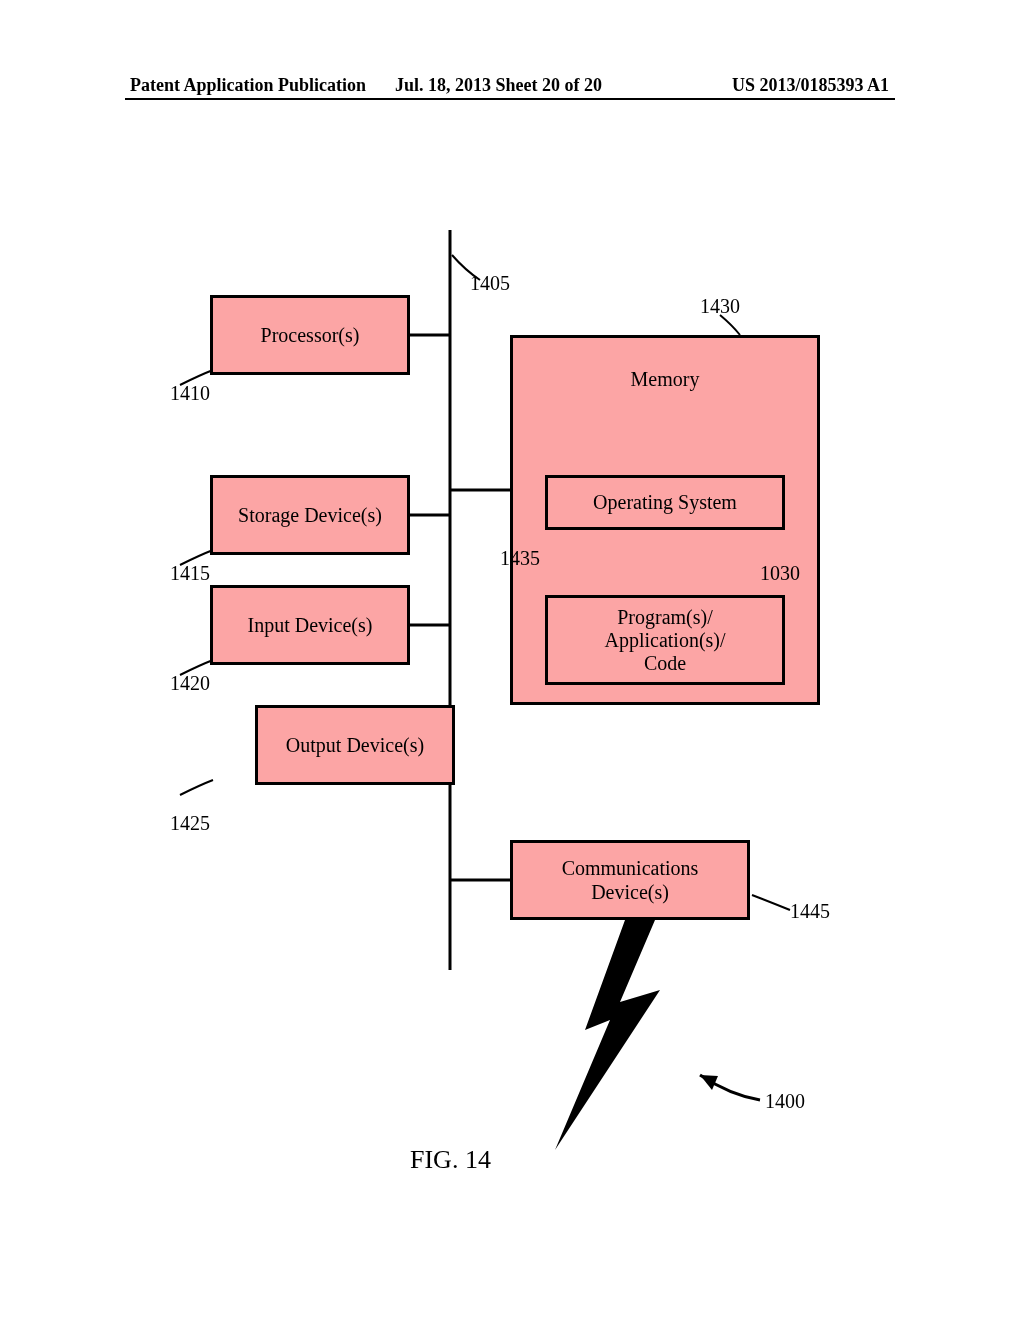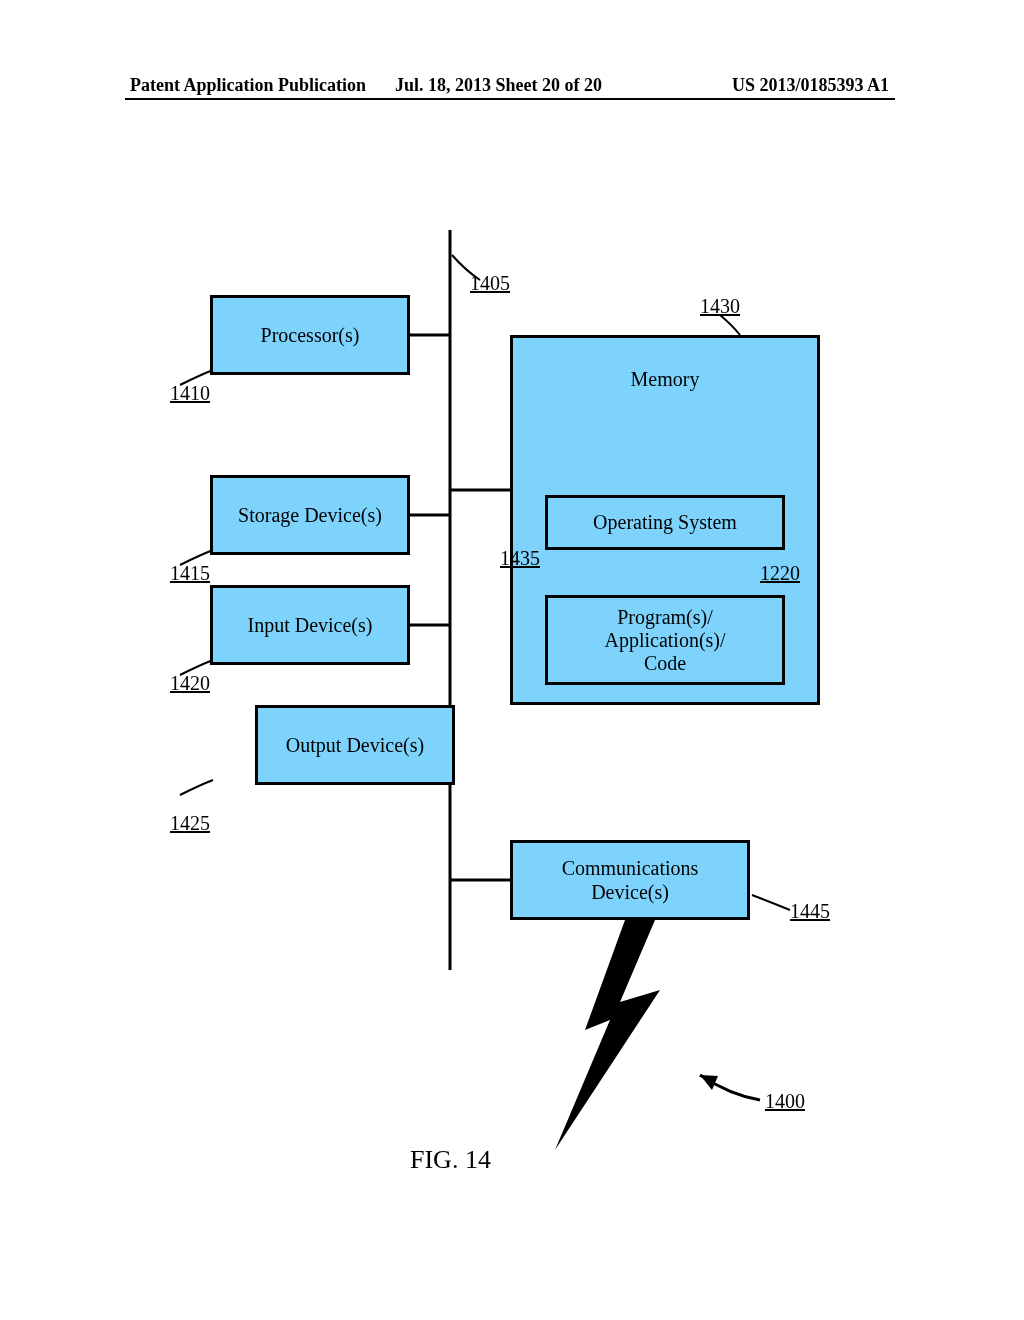--- a/index.html
+++ b/index.html
@@ -38,28 +38,27 @@
     height: 1000px;
   }
   .box {
     position: absolute;
     border: 3px solid #000;
     display: flex;
     align-items: center;
     justify-content: center;
     font-size: 20px;
     text-align: center;
-    background: #7dd3fc;
+    background: #fca5a5;
     box-sizing: border-box;
     padding: 4px;
   }
   .lbl {
     position: absolute;
     font-size: 20px;
-    text-decoration: underline;
   }
   .figcap {
     position: absolute;
     font-size: 26px;
   }
   svg { position: absolute; top: 0; left: 0; }
 </style>
 </head>
 <body>
 
@@ -119,21 +118,21 @@
     <span>Storage Device(s)</span>
   </div>
   <div class="box" style="left:210px; top:505px; width:200px; height:80px;margin-left:45px;">
     <span>Output Device(s)</span>
   </div>
 
   <div class="box" style="left:510px; top:135px; width:310px; height:370px; align-items:flex-start; padding-top:30px;">
     <span>Memory</span>
   </div>
 
-  <div class="box" style="left:545px; top:275px; width:240px; height:55px;margin-top:20px;">
+  <div class="box" style="left:545px; top:275px; width:240px; height:55px;">
     <span>Operating System</span>
   </div>
 
   <div class="box" style="left:545px; top:395px; width:240px; height:90px; white-space:pre-line; line-height:1.15;">
     <span>Program(s)/
 Application(s)/
 Code</span>
   </div>
 
   <div class="box" style="left:510px; top:640px; width:240px; height:80px; white-space:pre-line; line-height:1.2;">
@@ -141,18 +140,18 @@
 Device(s)</span>
   </div>
 
   <div class="lbl" style="left:470px; top:72px;">1405</div>
   <div class="lbl" style="left:170px; top:182px;">1410</div>
   <div class="lbl" style="left:170px; top:362px;">1415</div>
   <div class="lbl" style="left:170px; top:472px;">1420</div>
   <div class="lbl" style="left:170px; top:592px;margin-top:20px;">1425</div>
   <div class="lbl" style="left:700px; top:95px;">1430</div>
   <div class="lbl" style="left:500px; top:347px;">1435</div>
-  <div class="lbl" style="left:760px; top:362px;">1220</div>
+  <div class="lbl" style="left:760px; top:362px;">1030</div>
   <div class="lbl" style="left:790px; top:700px;">1445</div>
   <div class="lbl" style="left:765px; top:890px;">1400</div>
 
   <div class="figcap" style="left:410px; top:945px;">FIG. 14</div>
 </div>
 
 </body></html>

